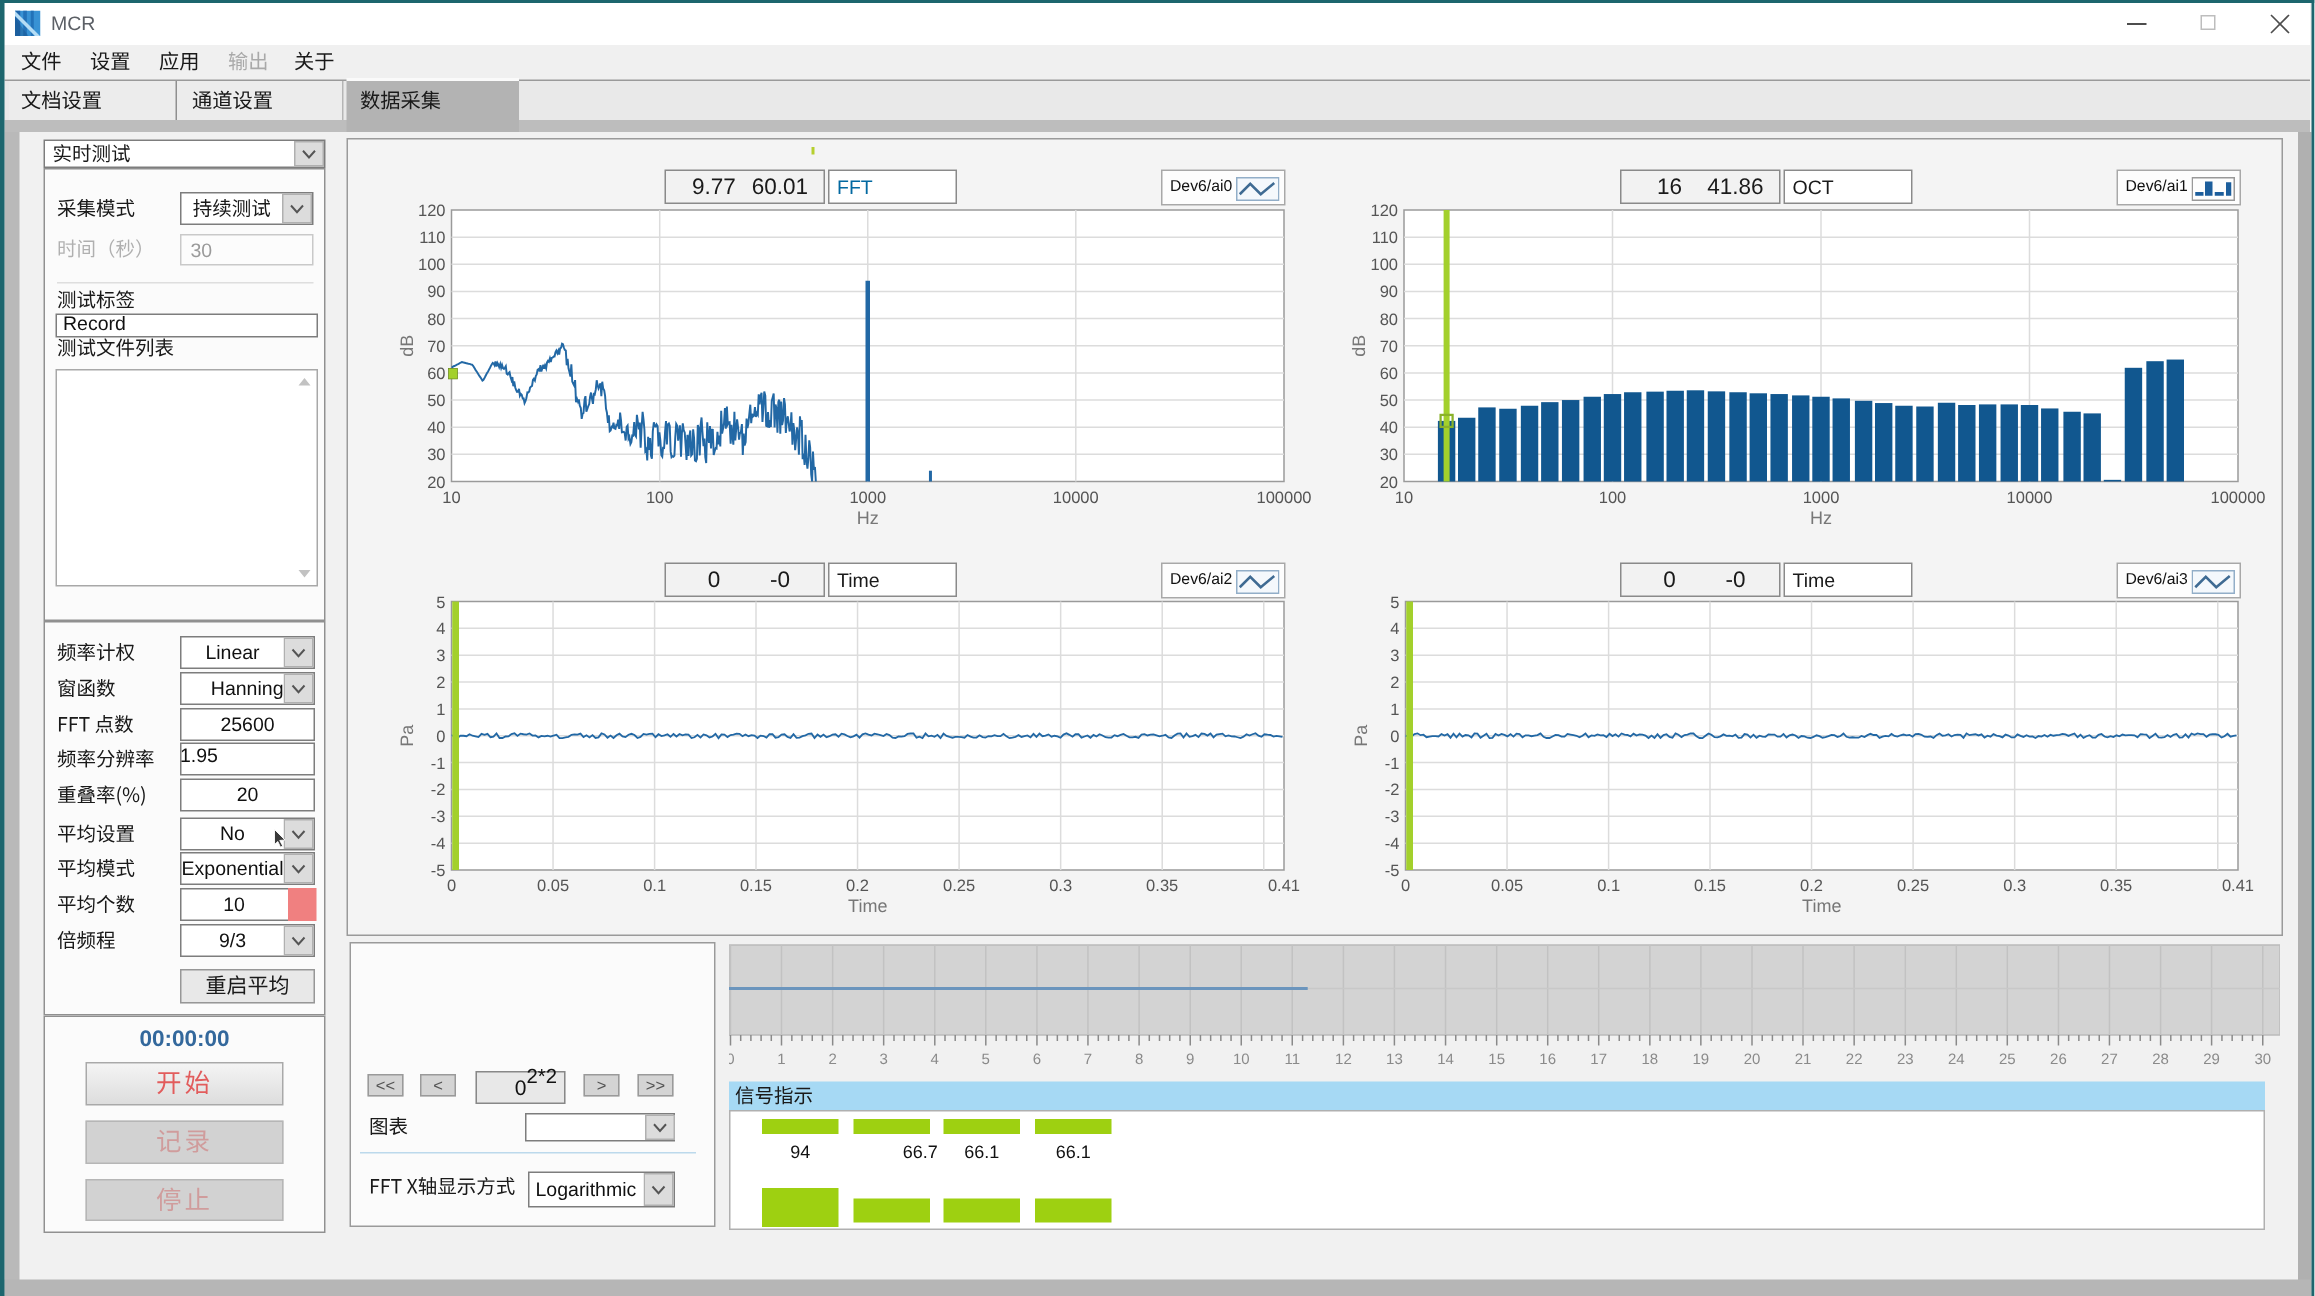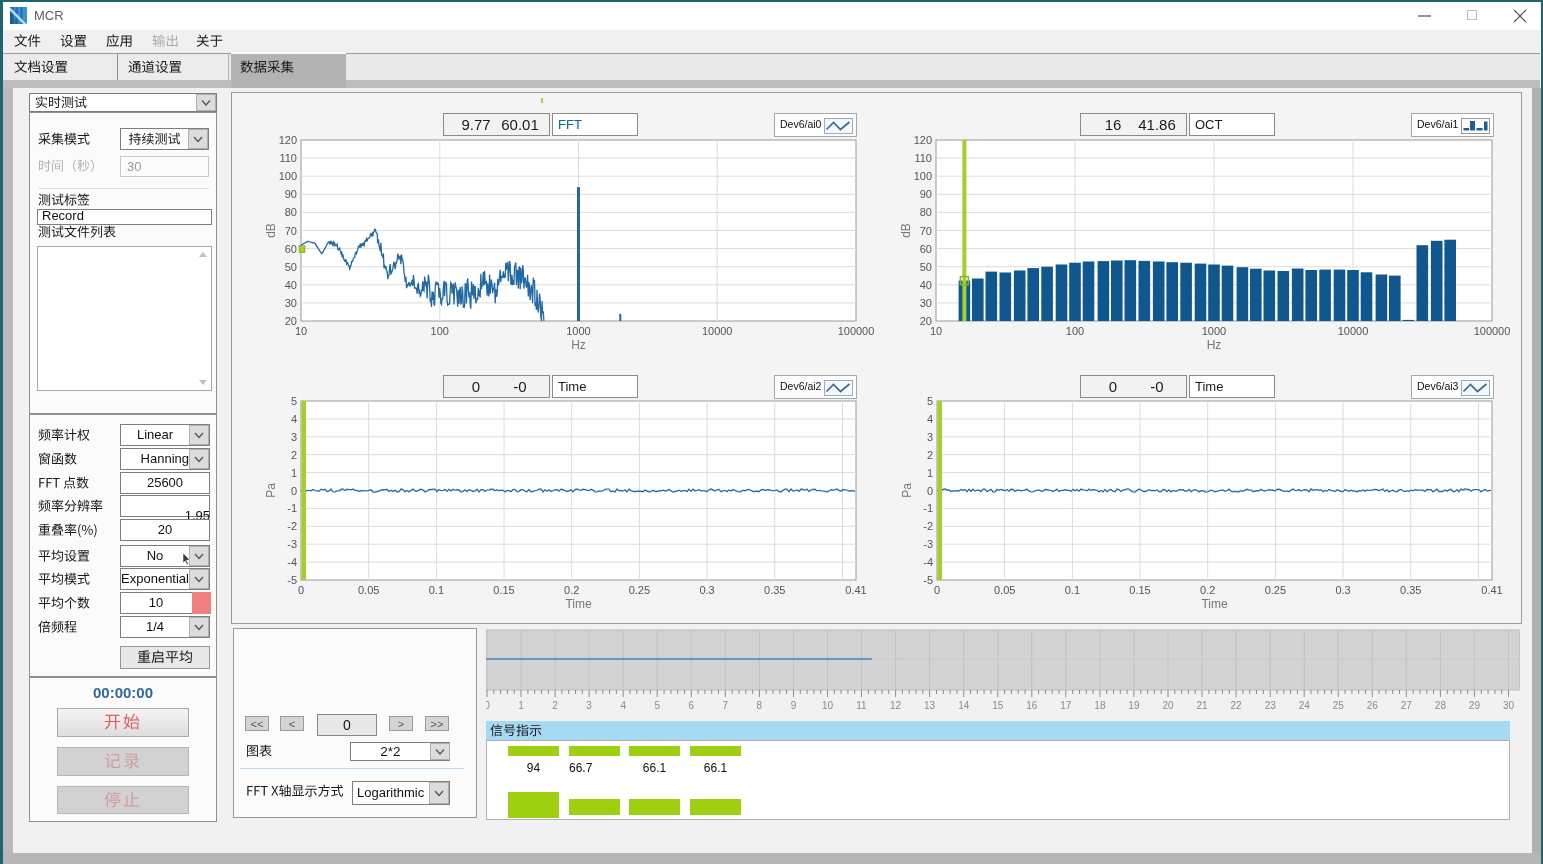--- a/index.html
+++ b/index.html
@@ -68,40 +68,40 @@
   </svg>
 <div style="position:absolute;left:120px;top:448px;width:90px;height:22px;background:#fff;border:1px solid #7d7d7d;box-sizing:border-box"></div>
 <div style="position:absolute;left:121px;top:448px;width:68px;height:22px;line-height:22px;font-size:13px;color:#111;text-align:right">Hanning</div>
 <svg style="position:absolute;left:189px;top:449px" width="20" height="20" viewBox="0 0 20 20">
     <rect x="0.5" y="0.5" width="19" height="19" fill="#dcdcdc" stroke="#b0b0b0"></rect>
     <path d="M6.0 8.0 L10.0 12.5 L14.0 8.0" fill="none" stroke="#555" stroke-width="1.3"></path>
   </svg>
 <div style="position:absolute;left:120px;top:472px;width:90px;height:22px;background:#fff;border:1px solid #7d7d7d;box-sizing:border-box"></div>
 <div style="position:absolute;left:120px;top:472px;width:90px;height:22px;line-height:22px;font-size:13px;color:#111;text-align:center">25600</div>
 <div style="position:absolute;left:120px;top:495px;width:90px;height:22px;background:#fff;border:1px solid #7d7d7d;box-sizing:border-box"></div>
-<div style="position:absolute;left:120px;top:505px;width:90px;height:22px;line-height:22px;font-size:13px;color:#111;text-align:right">1.95</div>
+<div style="position:absolute;left:120px;top:493px;width:90px;height:22px;line-height:22px;font-size:13px;color:#111;text-align:left">1.95</div>
 <div style="position:absolute;left:120px;top:519px;width:90px;height:22px;background:#fff;border:1px solid #7d7d7d;box-sizing:border-box"></div>
 <div style="position:absolute;left:120px;top:519px;width:90px;height:22px;line-height:22px;font-size:13px;color:#111;text-align:center">20</div>
 <div style="position:absolute;left:120px;top:545px;width:90px;height:22px;background:#fff;border:1px solid #7d7d7d;box-sizing:border-box"></div>
 <div style="position:absolute;left:121px;top:545px;width:68px;height:22px;line-height:22px;font-size:13px;color:#111;text-align:center">No</div>
 <svg style="position:absolute;left:189px;top:546px" width="20" height="20" viewBox="0 0 20 20">
     <rect x="0.5" y="0.5" width="19" height="19" fill="#dcdcdc" stroke="#b0b0b0"></rect>
     <path d="M6.0 8.0 L10.0 12.5 L14.0 8.0" fill="none" stroke="#555" stroke-width="1.3"></path>
   </svg>
 <div style="position:absolute;left:120px;top:568px;width:90px;height:22px;background:#fff;border:1px solid #7d7d7d;box-sizing:border-box"></div>
 <div style="position:absolute;left:121px;top:568px;width:68px;height:22px;line-height:22px;font-size:13px;color:#111;text-align:right">Exponential</div>
 <svg style="position:absolute;left:189px;top:569px" width="20" height="20" viewBox="0 0 20 20">
     <rect x="0.5" y="0.5" width="19" height="19" fill="#dcdcdc" stroke="#b0b0b0"></rect>
     <path d="M6.0 8.0 L10.0 12.5 L14.0 8.0" fill="none" stroke="#555" stroke-width="1.3"></path>
   </svg>
 <div style="position:absolute;left:120px;top:592px;width:90px;height:22px;background:#fff;border:1px solid #7d7d7d;box-sizing:border-box"></div>
 <div style="position:absolute;left:120px;top:592px;width:72px;height:22px;line-height:22px;font-size:13px;color:#111;text-align:center">10</div>
 <div style="position:absolute;left:192px;top:592px;width:19px;height:22px;background:#f08080"></div>
 <div style="position:absolute;left:120px;top:616px;width:90px;height:22px;background:#fff;border:1px solid #7d7d7d;box-sizing:border-box"></div>
-<div style="position:absolute;left:121px;top:616px;width:68px;height:22px;line-height:22px;font-size:13px;color:#111;text-align:center">1/4</div>
+<div style="position:absolute;left:121px;top:616px;width:68px;height:22px;line-height:22px;font-size:13px;color:#111;text-align:center">9/3</div>
 <svg style="position:absolute;left:189px;top:617px" width="20" height="20" viewBox="0 0 20 20">
     <rect x="0.5" y="0.5" width="19" height="19" fill="#dcdcdc" stroke="#b0b0b0"></rect>
     <path d="M6.0 8.0 L10.0 12.5 L14.0 8.0" fill="none" stroke="#555" stroke-width="1.3"></path>
   </svg>
 <svg style="position:absolute;left:182px;top:553px" width="10" height="12" viewBox="0 0 10 12">
     <path d="M1 0 L8 7 L4.5 7.3 L6.5 11 L5 11.8 L3.2 8 L1 10 Z" fill="#3a3a3a" stroke="#fff" stroke-width="0.6"></path>
   </svg>
 <div style="position:absolute;left:120px;top:646px;width:90px;height:23px;background:#e8e8e8;border:1px solid #979797;box-sizing:border-box"></div>
 <div style="position:absolute;left:29px;top:685px;width:188px;height:16px;line-height:16px;font-size:15px;font-weight:bold;color:#33689c;text-align:center">00:00:00</div>
 <div style="position:absolute;left:57px;top:708px;width:132px;height:29px;background:linear-gradient(#f4f4f4,#dddddd);border:1px solid #a9a9a9;box-sizing:border-box"></div>
@@ -347,21 +347,21 @@
     <rect x="937.5" y="401" width="4.5" height="179" fill="#a3d02c"></rect>
   </svg>
 <div style="position:absolute;left:233px;top:628px;width:244px;height:190px;background:#fbfbfb;border:1px solid #9a9a9a;box-sizing:border-box"></div>
 <div style="position:absolute;left:245px;top:716px;width:24px;height:15px;line-height:15px;background:#d4d4d4;border:1px solid #9a9a9a;box-sizing:border-box;font-size:11px;color:#555;text-align:center">&lt;&lt;</div>
 <div style="position:absolute;left:280px;top:716px;width:24px;height:15px;line-height:15px;background:#d4d4d4;border:1px solid #9a9a9a;box-sizing:border-box;font-size:11px;color:#555;text-align:center">&lt;</div>
 <div style="position:absolute;left:317px;top:714px;width:60px;height:22px;background:#e8e8e8;border:1px solid #888;box-sizing:border-box"></div>
 <div style="position:absolute;left:317px;top:714px;width:60px;height:22px;line-height:22px;font-size:14px;color:#111;text-align:center">0</div>
 <div style="position:absolute;left:389px;top:716px;width:24px;height:15px;line-height:15px;background:#d4d4d4;border:1px solid #9a9a9a;box-sizing:border-box;font-size:11px;color:#555;text-align:center">&gt;</div>
 <div style="position:absolute;left:425px;top:716px;width:24px;height:15px;line-height:15px;background:#d4d4d4;border:1px solid #9a9a9a;box-sizing:border-box;font-size:11px;color:#555;text-align:center">&gt;&gt;</div>
 <div style="position:absolute;left:350px;top:742px;width:100px;height:19px;background:#fff;border:1px solid #7d7d7d;box-sizing:border-box"></div>
-<div style="position:absolute;left:351px;top:742px;width:79px;height:19px;line-height:19px;font-size:13.5px;color:#111;text-align:center">2*2</div>
+<div style="position:absolute;left:351px;top:708px;width:79px;height:19px;line-height:19px;font-size:13.5px;color:#111;text-align:left">2*2</div>
 <svg style="position:absolute;left:430px;top:743px" width="20" height="17" viewBox="0 0 20 17">
     <rect x="0.5" y="0.5" width="19" height="16" fill="#dcdcdc" stroke="#b0b0b0"></rect>
     <path d="M6.0 6.5 L10.0 11.0 L14.0 6.5" fill="none" stroke="#555" stroke-width="1.3"></path>
   </svg>
 <div style="position:absolute;left:240px;top:768px;width:224px;height:1px;background:#bcd9ec"></div>
 <div style="position:absolute;left:352px;top:781px;width:98px;height:24px;background:#fff;border:1px solid #7d7d7d;box-sizing:border-box"></div>
 <div style="position:absolute;left:357px;top:781px;width:72px;height:24px;line-height:24px;font-size:13px;color:#111">Logarithmic</div>
 <svg style="position:absolute;left:429px;top:782px" width="20" height="22" viewBox="0 0 20 22">
     <rect x="0.5" y="0.5" width="19" height="21" fill="#dcdcdc" stroke="#b0b0b0"></rect>
     <path d="M6.0 9.0 L10.0 13.5 L14.0 9.0" fill="none" stroke="#555" stroke-width="1.3"></path>
@@ -582,21 +582,21 @@
     <text x="1406.3" y="709" font-size="10" fill="#8a8a8a" text-anchor="middle">27</text>
     <text x="1440.4" y="709" font-size="10" fill="#8a8a8a" text-anchor="middle">28</text>
     <text x="1474.4" y="709" font-size="10" fill="#8a8a8a" text-anchor="middle">29</text>
     <text x="1508.5" y="709" font-size="10" fill="#8a8a8a" text-anchor="middle">30</text>
   </svg>
 <div style="position:absolute;left:486px;top:721px;width:1024px;height:19px;background:#a6d9f4"></div>
 <div style="position:absolute;left:486px;top:740px;width:1024px;height:80px;background:#fff;border:1px solid #b0b0b0;box-sizing:border-box"></div>
 <div style="position:absolute;left:508px;top:746px;width:51px;height:10px;background:#9ed011"></div>
 <div style="position:absolute;left:508px;top:761px;width:51px;height:14px;line-height:14px;font-size:12px;color:#111;text-align:center">94</div>
 <div style="position:absolute;left:569px;top:746px;width:51px;height:10px;background:#9ed011"></div>
-<div style="position:absolute;left:569px;top:761px;width:51px;height:14px;line-height:14px;font-size:12px;color:#111;text-align:left">66.7</div>
+<div style="position:absolute;left:588px;top:761px;width:51px;height:14px;line-height:14px;font-size:12px;color:#111;text-align:center">66.7</div>
 <div style="position:absolute;left:629px;top:746px;width:51px;height:10px;background:#9ed011"></div>
 <div style="position:absolute;left:629px;top:761px;width:51px;height:14px;line-height:14px;font-size:12px;color:#111;text-align:center">66.1</div>
 <div style="position:absolute;left:690px;top:746px;width:51px;height:10px;background:#9ed011"></div>
 <div style="position:absolute;left:690px;top:761px;width:51px;height:14px;line-height:14px;font-size:12px;color:#111;text-align:center">66.1</div>
 <div style="position:absolute;left:508px;top:792px;width:51px;height:26px;background:#9ed011"></div>
 <div style="position:absolute;left:569px;top:799px;width:51px;height:16px;background:#9ed011"></div>
 <div style="position:absolute;left:629px;top:799px;width:51px;height:16px;background:#9ed011"></div>
 <div style="position:absolute;left:690px;top:799px;width:51px;height:16px;background:#9ed011"></div>
 <svg style="position:absolute;left:0;top:0;pointer-events:none" width="1543" height="864" viewBox="0 0 1543 864">
     <defs>

